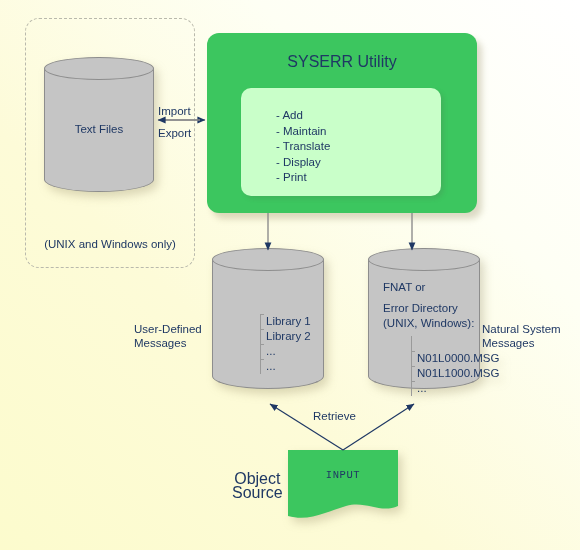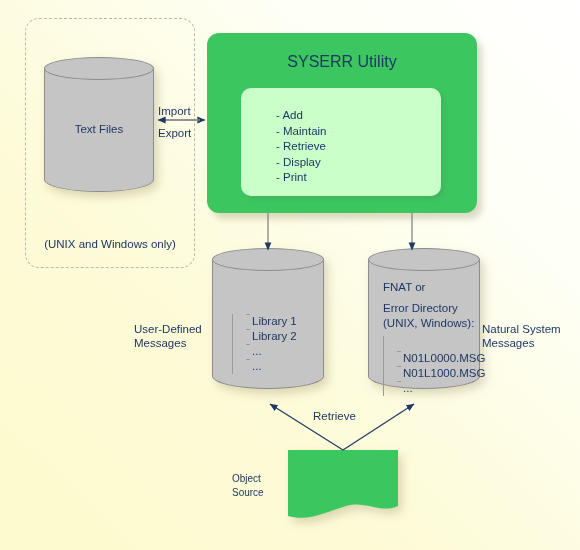--- a/index.html
+++ b/index.html
@@ -71,21 +71,22 @@
     position: absolute;
     font-size: 11.5px;
     color: #1f3864;
     white-space: nowrap;
   }
 
   
   .cyl-list {
     position: absolute;
     border-left: 1px solid #9a9a9a;
-    padding-left: 19px;
+    padding-left: 5px;
+    margin-left: 28px;
   }
   .cyl-list .row {
     font-size: 11.5px;
     color: #1f3864;
     line-height: 15px;
     height: 15px;
     white-space: nowrap;
     position: relative;
   }
   .cyl-list .row::before {
@@ -136,24 +137,24 @@
     width: 110px;
     text-align: center;
     font-family: "Liberation Mono", "DejaVu Sans Mono", monospace;
     font-size: 10.5px;
     letter-spacing: 0.6px;
     color: #1f3864;
     line-height: 14px;
   }
   #obj-source-label {
     left: 232px; top: 472px;
-    font-size: 10px;
+    font-size: 16px;
     color: #1f3864;
     line-height: 14px;
-    text-align: left;
+    text-align: center;
   }
 
   
   .lbl {
     position: absolute;
     font-size: 11.5px;
     color: #1f3864;
     line-height: 14px;
     white-space: nowrap;
   }
@@ -188,21 +189,21 @@
 
   <div class="lbl" id="lbl-import">Import</div>
   <div class="lbl" id="lbl-export">Export</div>
 
   <div class="abs" id="syserr-box"></div>
   <div class="abs" id="syserr-title">SYSERR Utility</div>
   <div class="abs" id="syserr-inner"></div>
   <div class="abs" id="syserr-ops">
     <div>- Add</div>
     <div>- Maintain</div>
-    <div>- Retrieve</div>
+    <div>- Translate</div>
     <div>- Display</div>
     <div>- Print</div>
   </div>
 
   <div class="abs cyl-wrap" style="left:212px; top:248px; width:112px; height:152px;">
     <div class="cyl-body" style="height:130px;"></div>
     <div class="cyl-top"></div>
     <div class="cyl-content">
       <div class="cyl-list" style="left:20px; top:66px;">
         <div class="row">Library 1</div>
@@ -237,20 +238,21 @@
     <div>Natural System</div>
     <div>Messages</div>
   </div>
 
   <div class="lbl" id="lbl-retrieve">Retrieve</div>
 
   <svg class="abs" id="doc-shape" viewBox="0 0 110 72">
     <path d="M0,0 L110,0 L110,56 C92,64 78,50 58,56 C40,61 22,72 0,66 Z" fill="#3cc65f"></path>
   </svg>
   <div class="abs" id="doc-text">
+    <div>INPUT</div>
   </div>
   <div class="abs" id="obj-source-label">
     <div>Object</div>
     <div>Source</div>
   </div>
 
   <svg class="abs" id="arrows">
     <defs>
       <marker id="ah" markerWidth="9" markerHeight="9" refX="7.6" refY="4" orient="auto" markerUnits="userSpaceOnUse">
         <path d="M0,0.6 L8,4 L0,7.4 Z" fill="#1f3864"></path>

